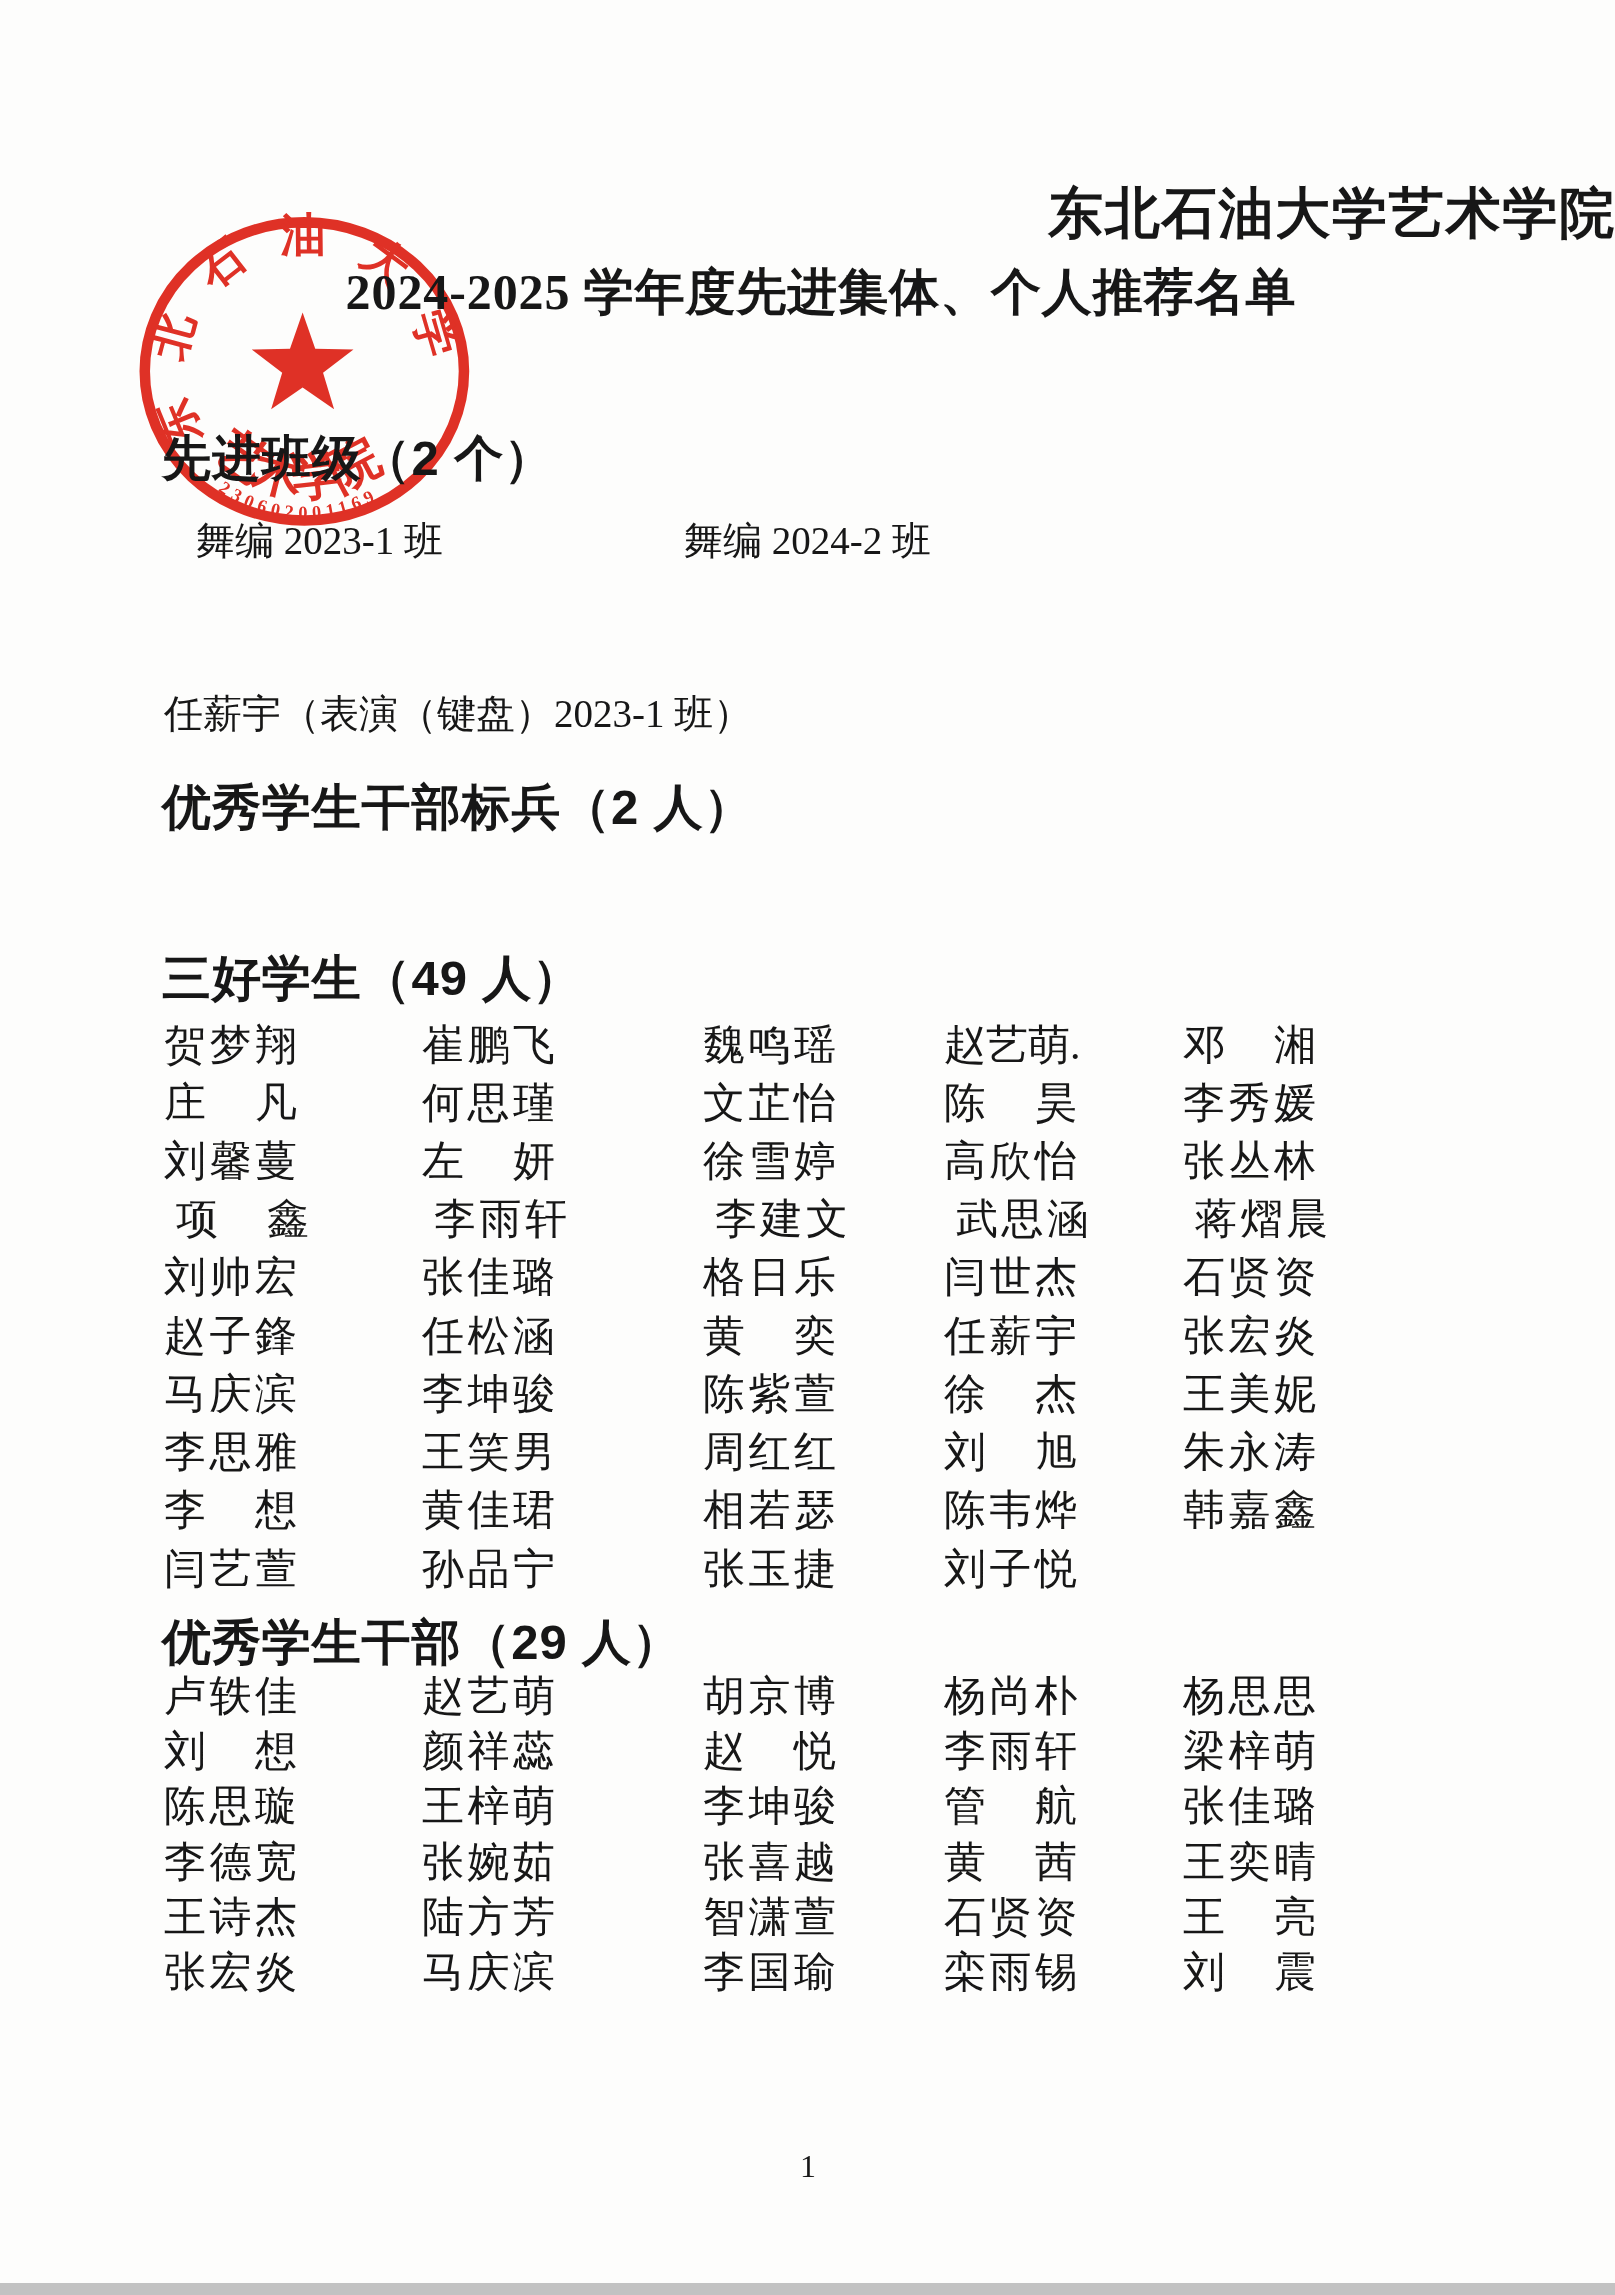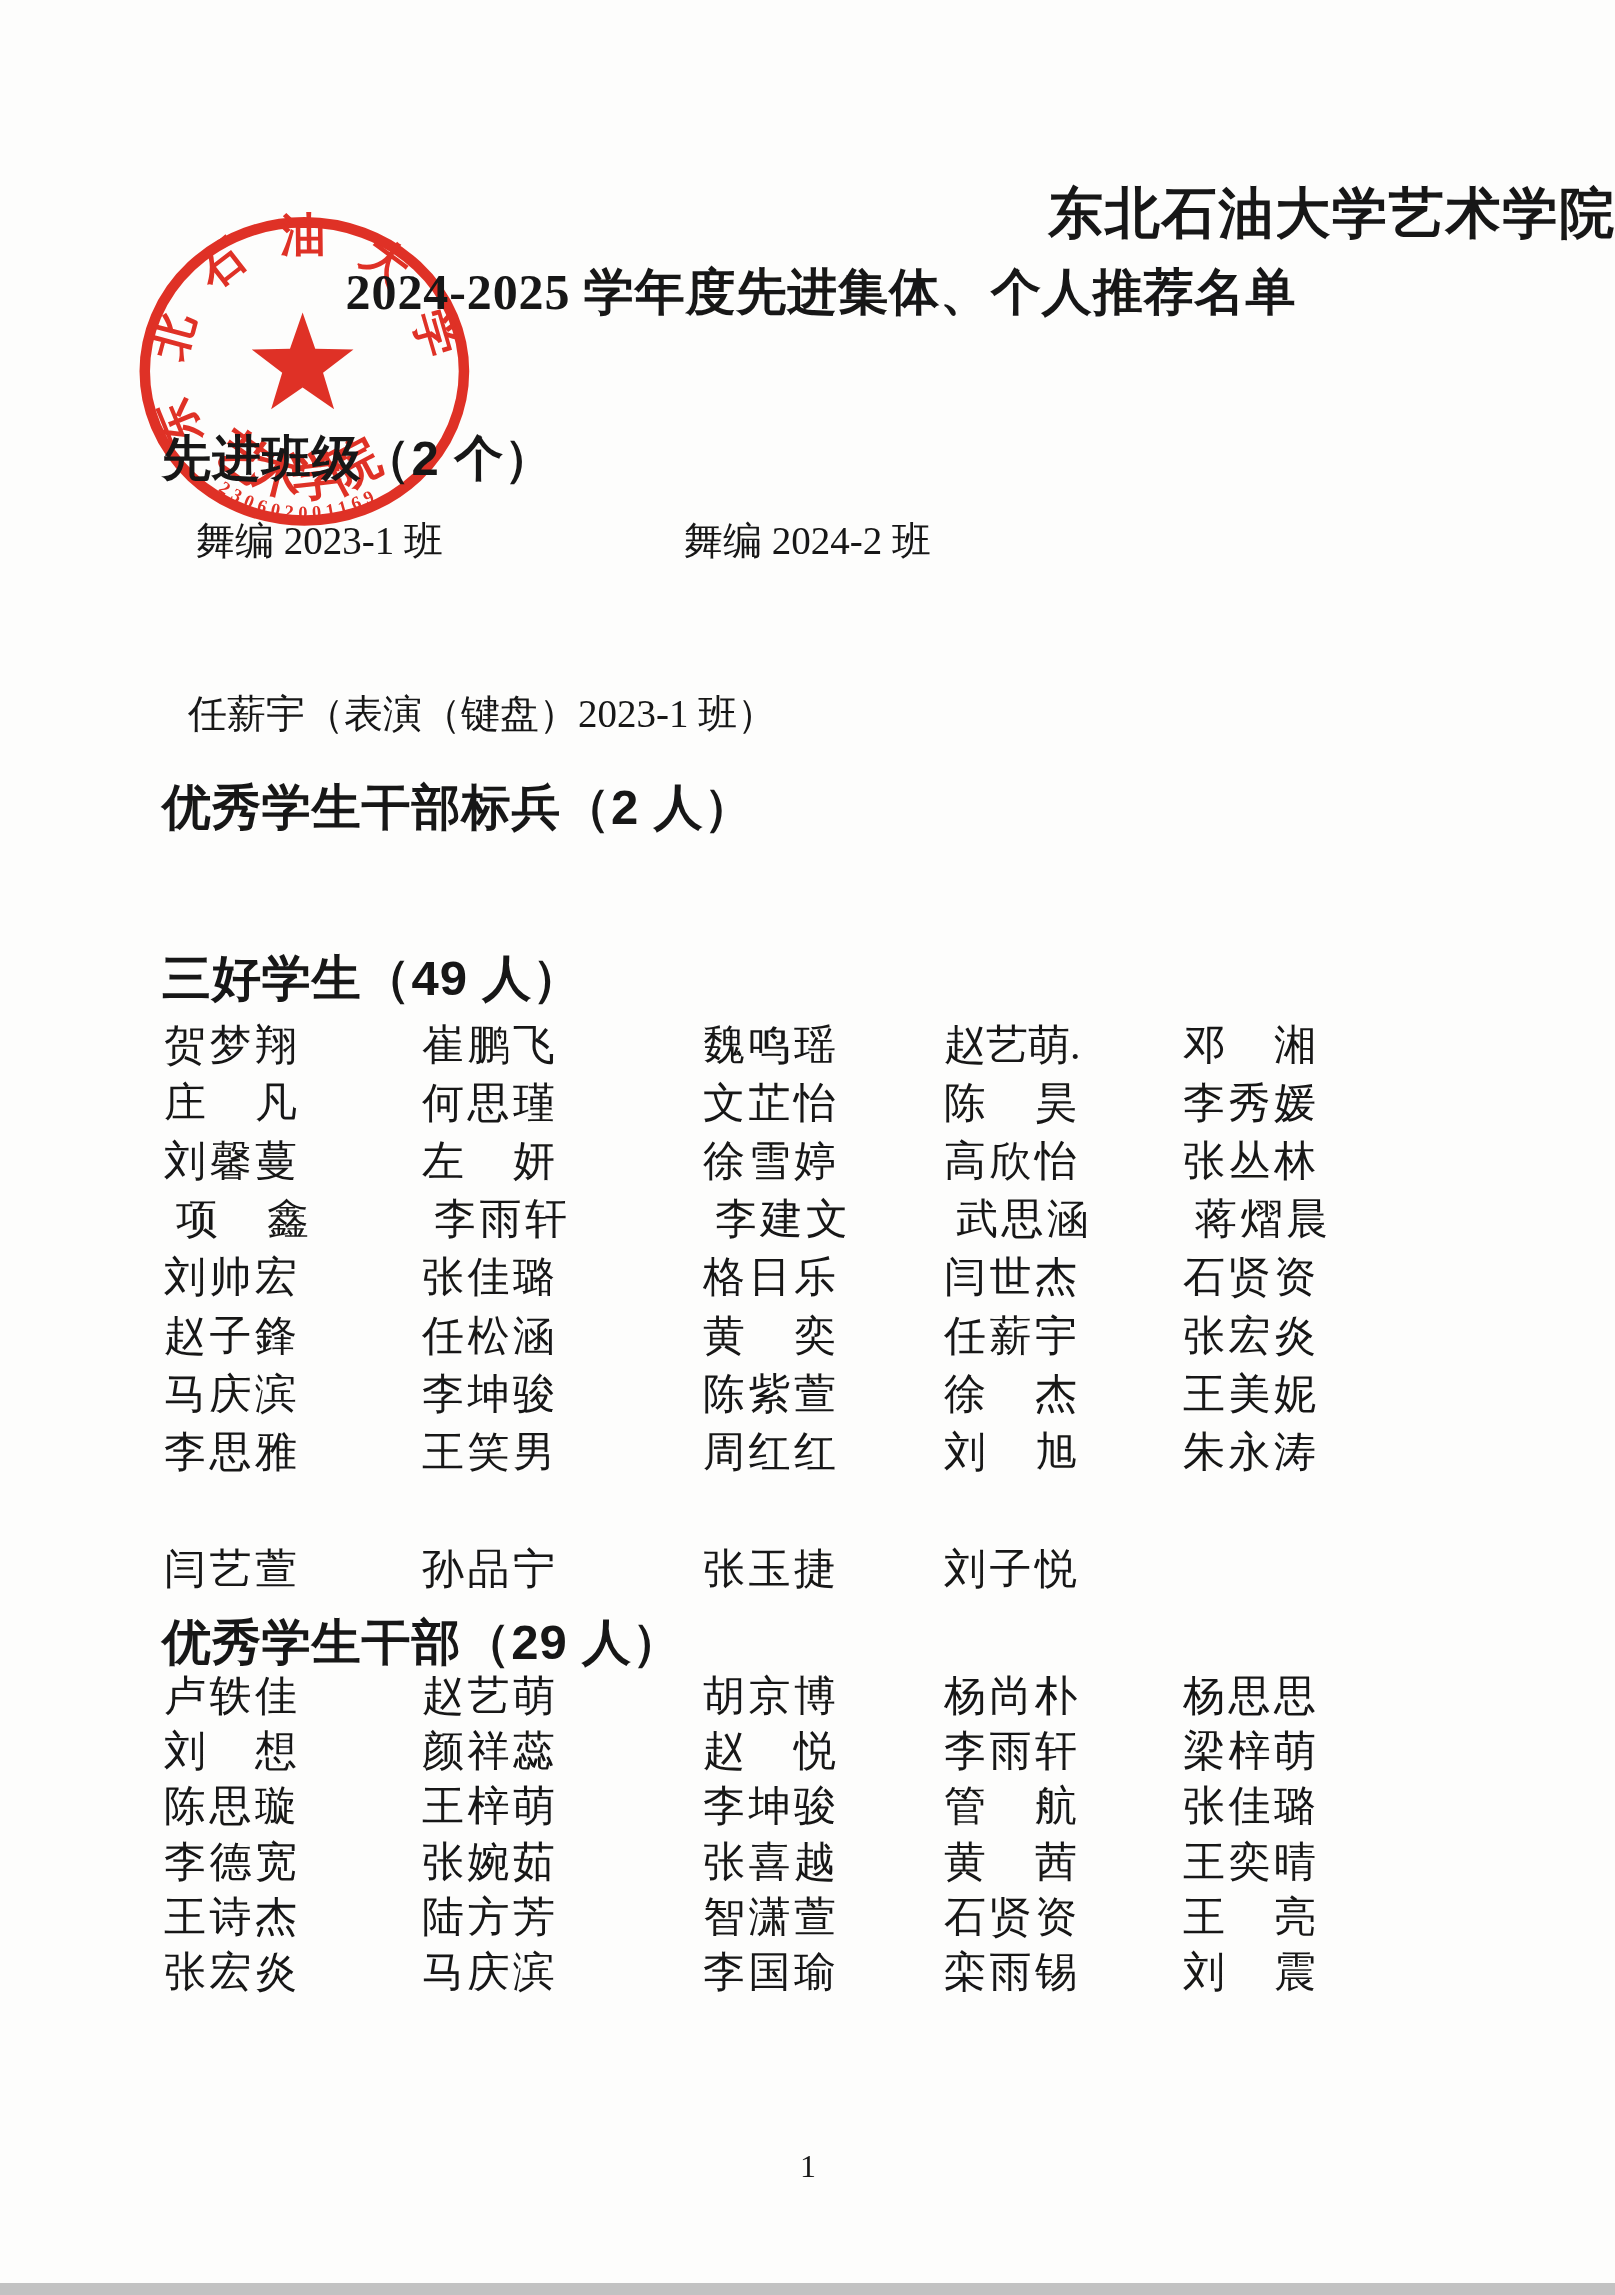--- a/index.html
+++ b/index.html
@@ -80,21 +80,21 @@
   <div class="abs title1">东北石油大学艺术学院</div>
   <div class="abs title2">2024-2025 学年度先进集体、个人推荐名单</div>
 
   <div class="abs heading" style="top:426px;">先进班级（2 个）</div>
   <div class="abs" style="top:514px;left:16px;right:0;height:44px;">
     <span class="abs bodyline" style="left:180px;">舞编 2023-1 班</span>
     <span class="abs bodyline" style="left:668px;">舞编 2024-2 班</span>
   </div>
 
   <div class="abs" style="top:687px;left:0;right:0;height:44px;">
-    <span class="abs bodyline" style="left:188px;text-align:right;">任薪宇（表演（键盘）2023-1 班）</span>
+    <span class="abs bodyline" style="left:164px;text-align:right;">任薪宇（表演（键盘）2023-1 班）</span>
   </div>
 
   <div class="abs heading" style="top:775px;">优秀学生干部标兵（2 人）</div>
 
   <div class="abs heading" style="top:946px;">三好学生（49 人）</div>
   <div class="abs grid" style="top:1022px;height:596px;">
     <div class="row" style="top:0;">
       <span class="cell c0">贺梦翔</span>
       <span class="cell c1">崔鹏飞</span>
       <span class="cell c2">魏鸣瑶</span>
@@ -143,20 +143,27 @@
       <span class="cell c3">徐杰</span>
       <span class="cell c4">王美妮</span>
     </div>
     <div class="row" style="top:407px;">
       <span class="cell c0">李思雅</span>
       <span class="cell c1">王笑男</span>
       <span class="cell c2">周红红</span>
       <span class="cell c3">刘旭</span>
       <span class="cell c4">朱永涛</span>
     </div>
+    <div class="row" style="top:465px;">
+      <span class="cell c0">李想</span>
+      <span class="cell c1">黄佳珺</span>
+      <span class="cell c2">相若瑟</span>
+      <span class="cell c3">陈韦烨</span>
+      <span class="cell c4">韩嘉鑫</span>
+    </div>
     <div class="row" style="top:524px;">
       <span class="cell c0">闫艺萱</span>
       <span class="cell c1">孙品宁</span>
       <span class="cell c2">张玉捷</span>
       <span class="cell c3">刘子悦</span>
       <span class="cell c4"></span>
     </div>
   </div>
 
   <div class="abs heading" style="top:1610px;">优秀学生干部（29 人）</div>

